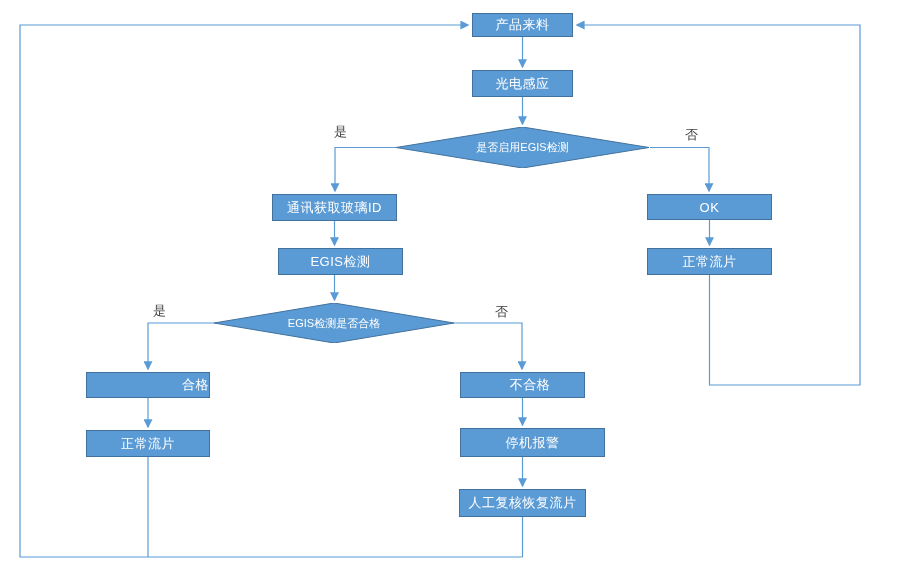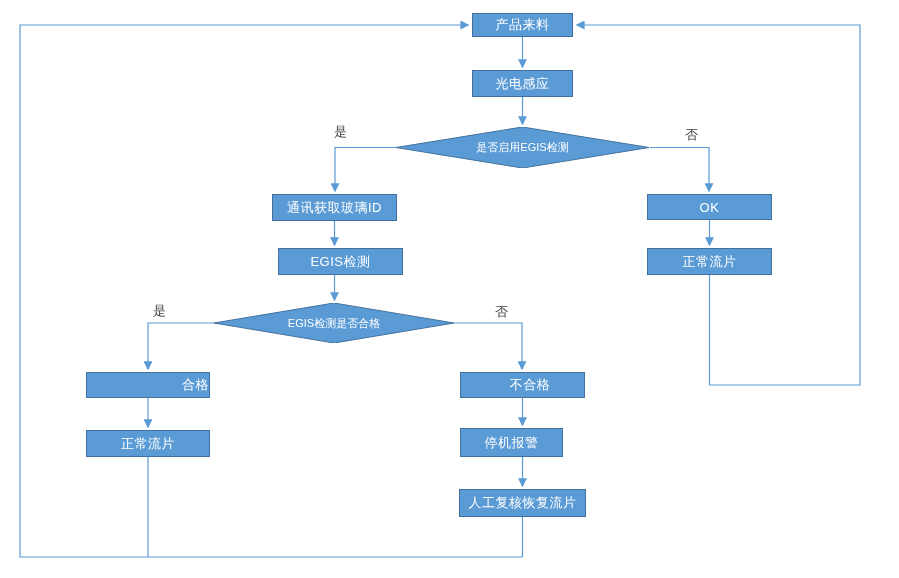--- a/index.html
+++ b/index.html
@@ -100,21 +100,21 @@
   </div>
 
   <div class="node" style="left:86px;top:430px;width:124px;height:27px;">
     <span>正常流片</span>
   </div>
 
   <div class="node" style="left:460px;top:372px;width:125px;height:26px;padding-left:15px;">
     <span>不合格</span>
   </div>
 
-  <div class="node" style="left:460px;top:428px;width:103px;height:29px;">
+  <div class="node" style="left:460px;top:428px;width:145px;height:29px;">
     <span>停机报警</span>
   </div>
 
   <div class="node" style="left:459px;top:489px;width:127px;height:28px;text-align:right;">
     <span>人工复核恢复流片</span>
   </div>
 
   <div class="node" style="left:647px;top:194px;width:125px;height:26px;">
     <span>OK</span>
   </div>

